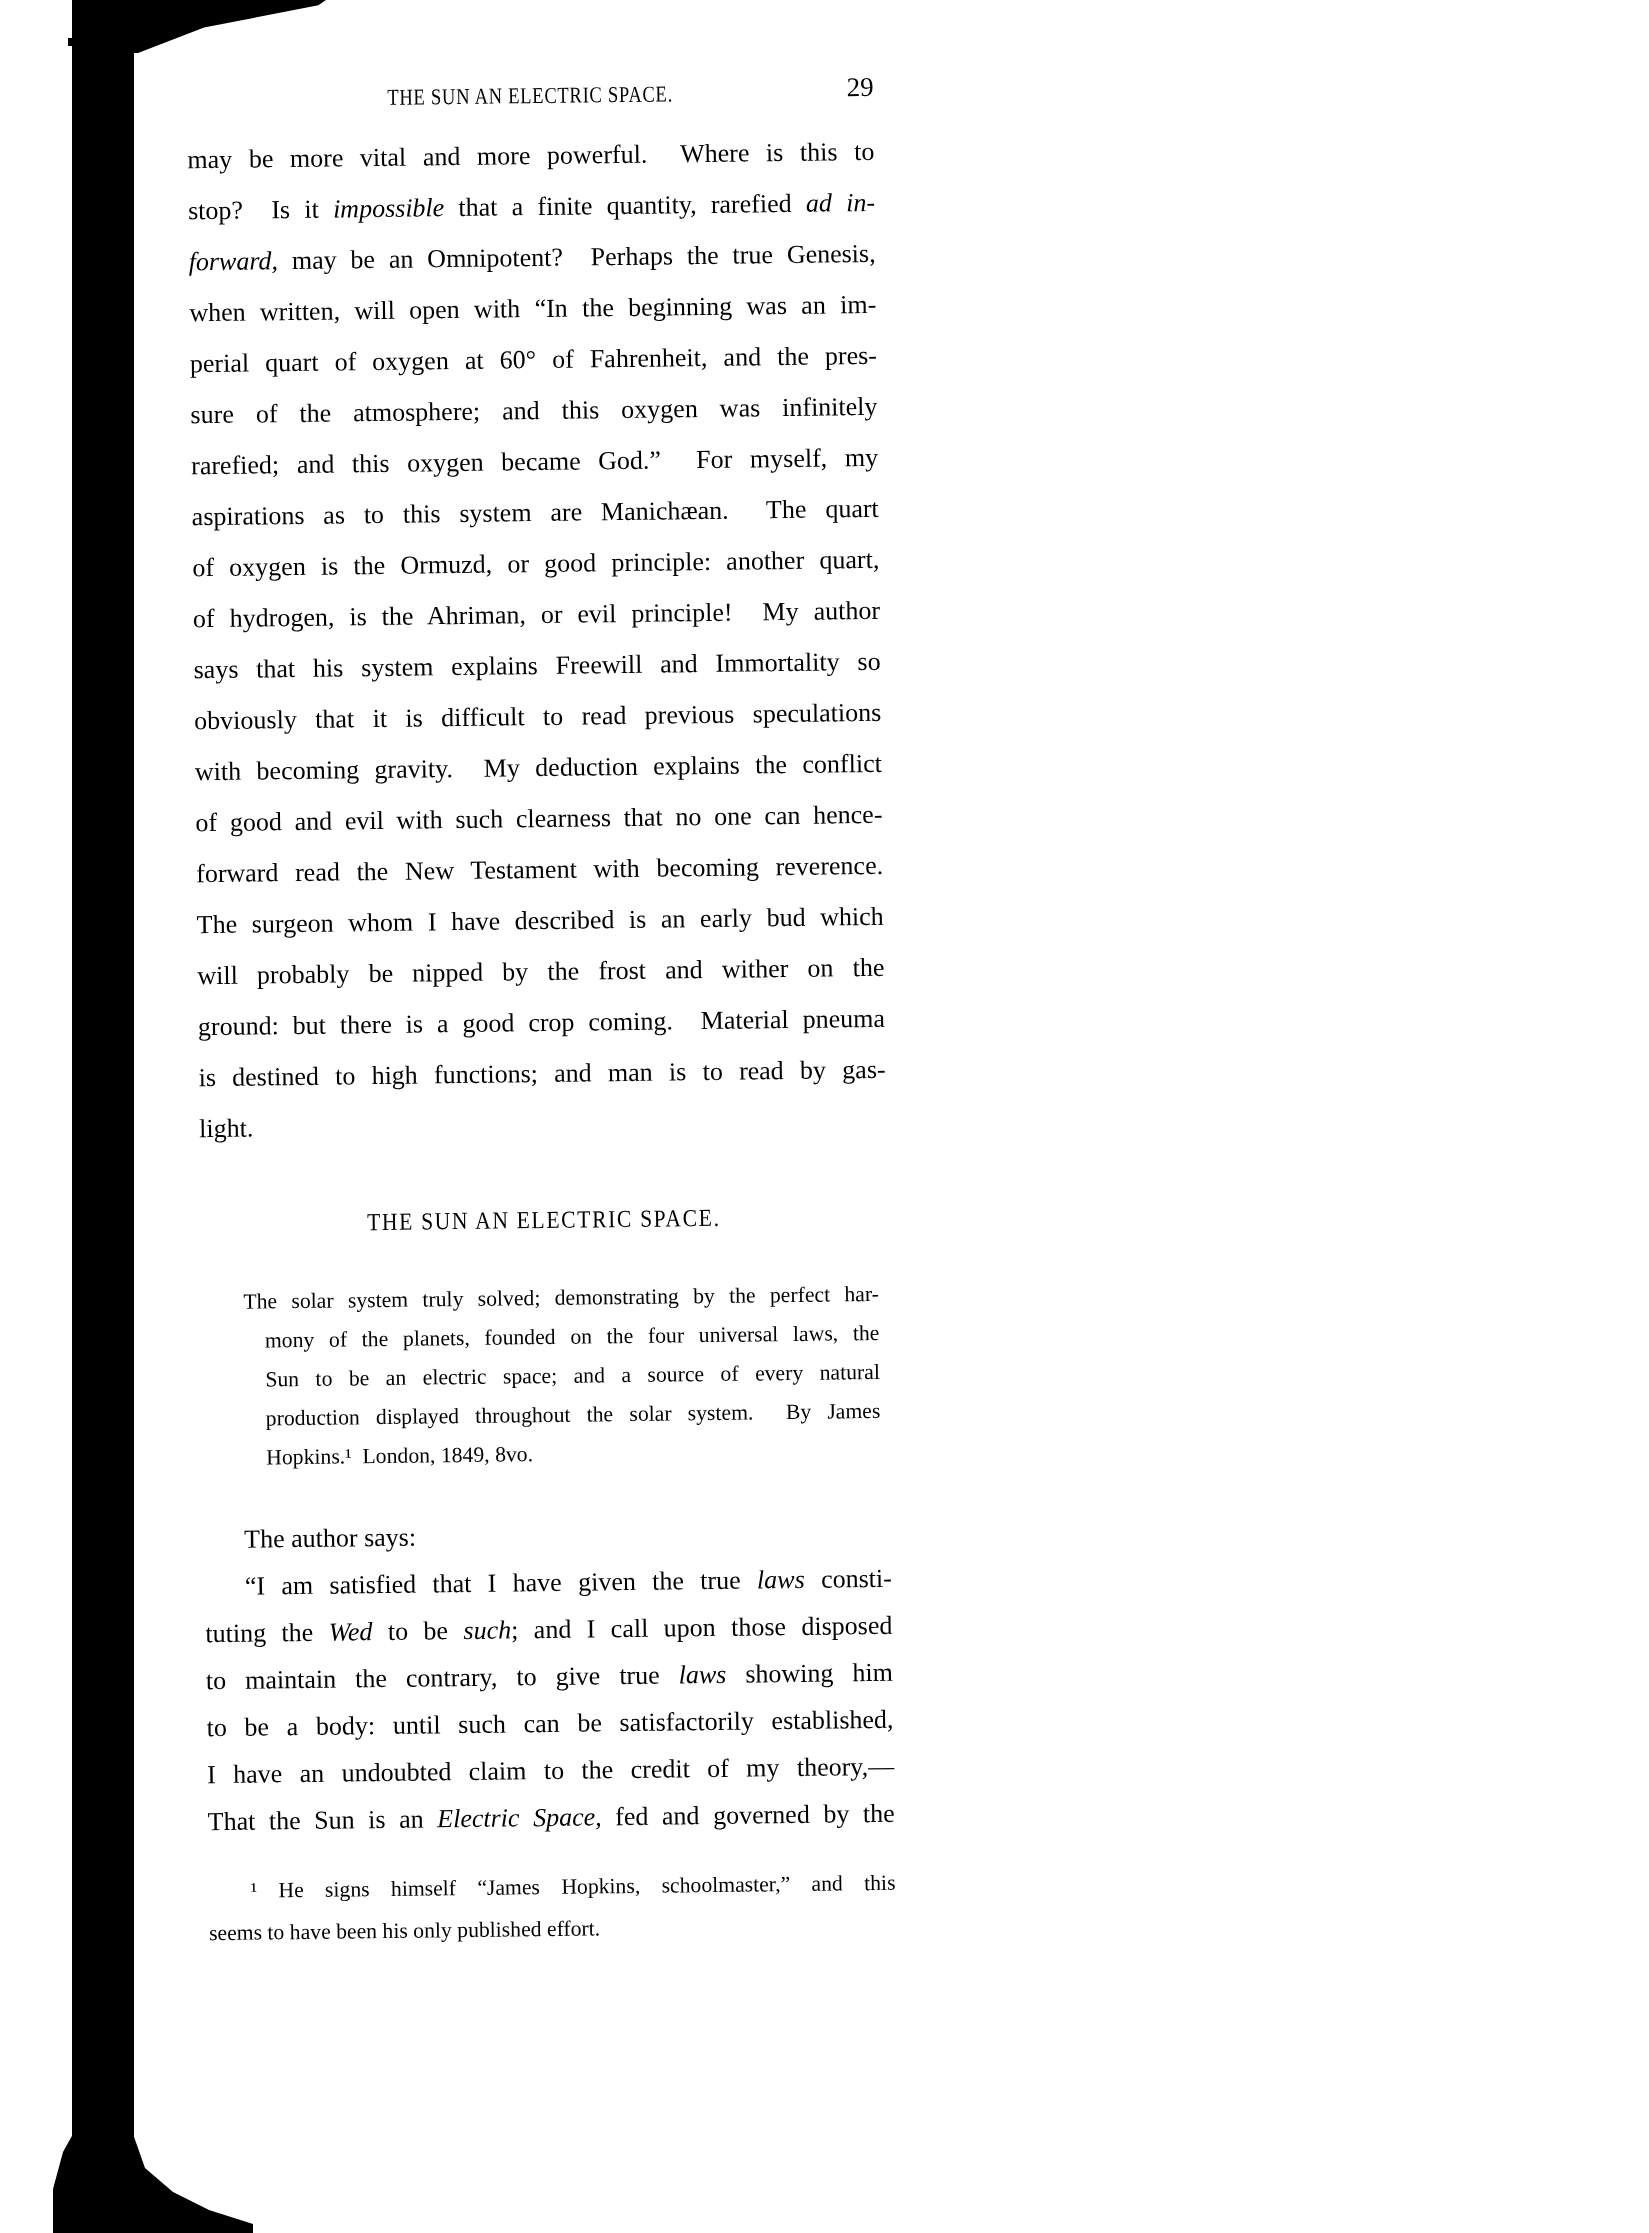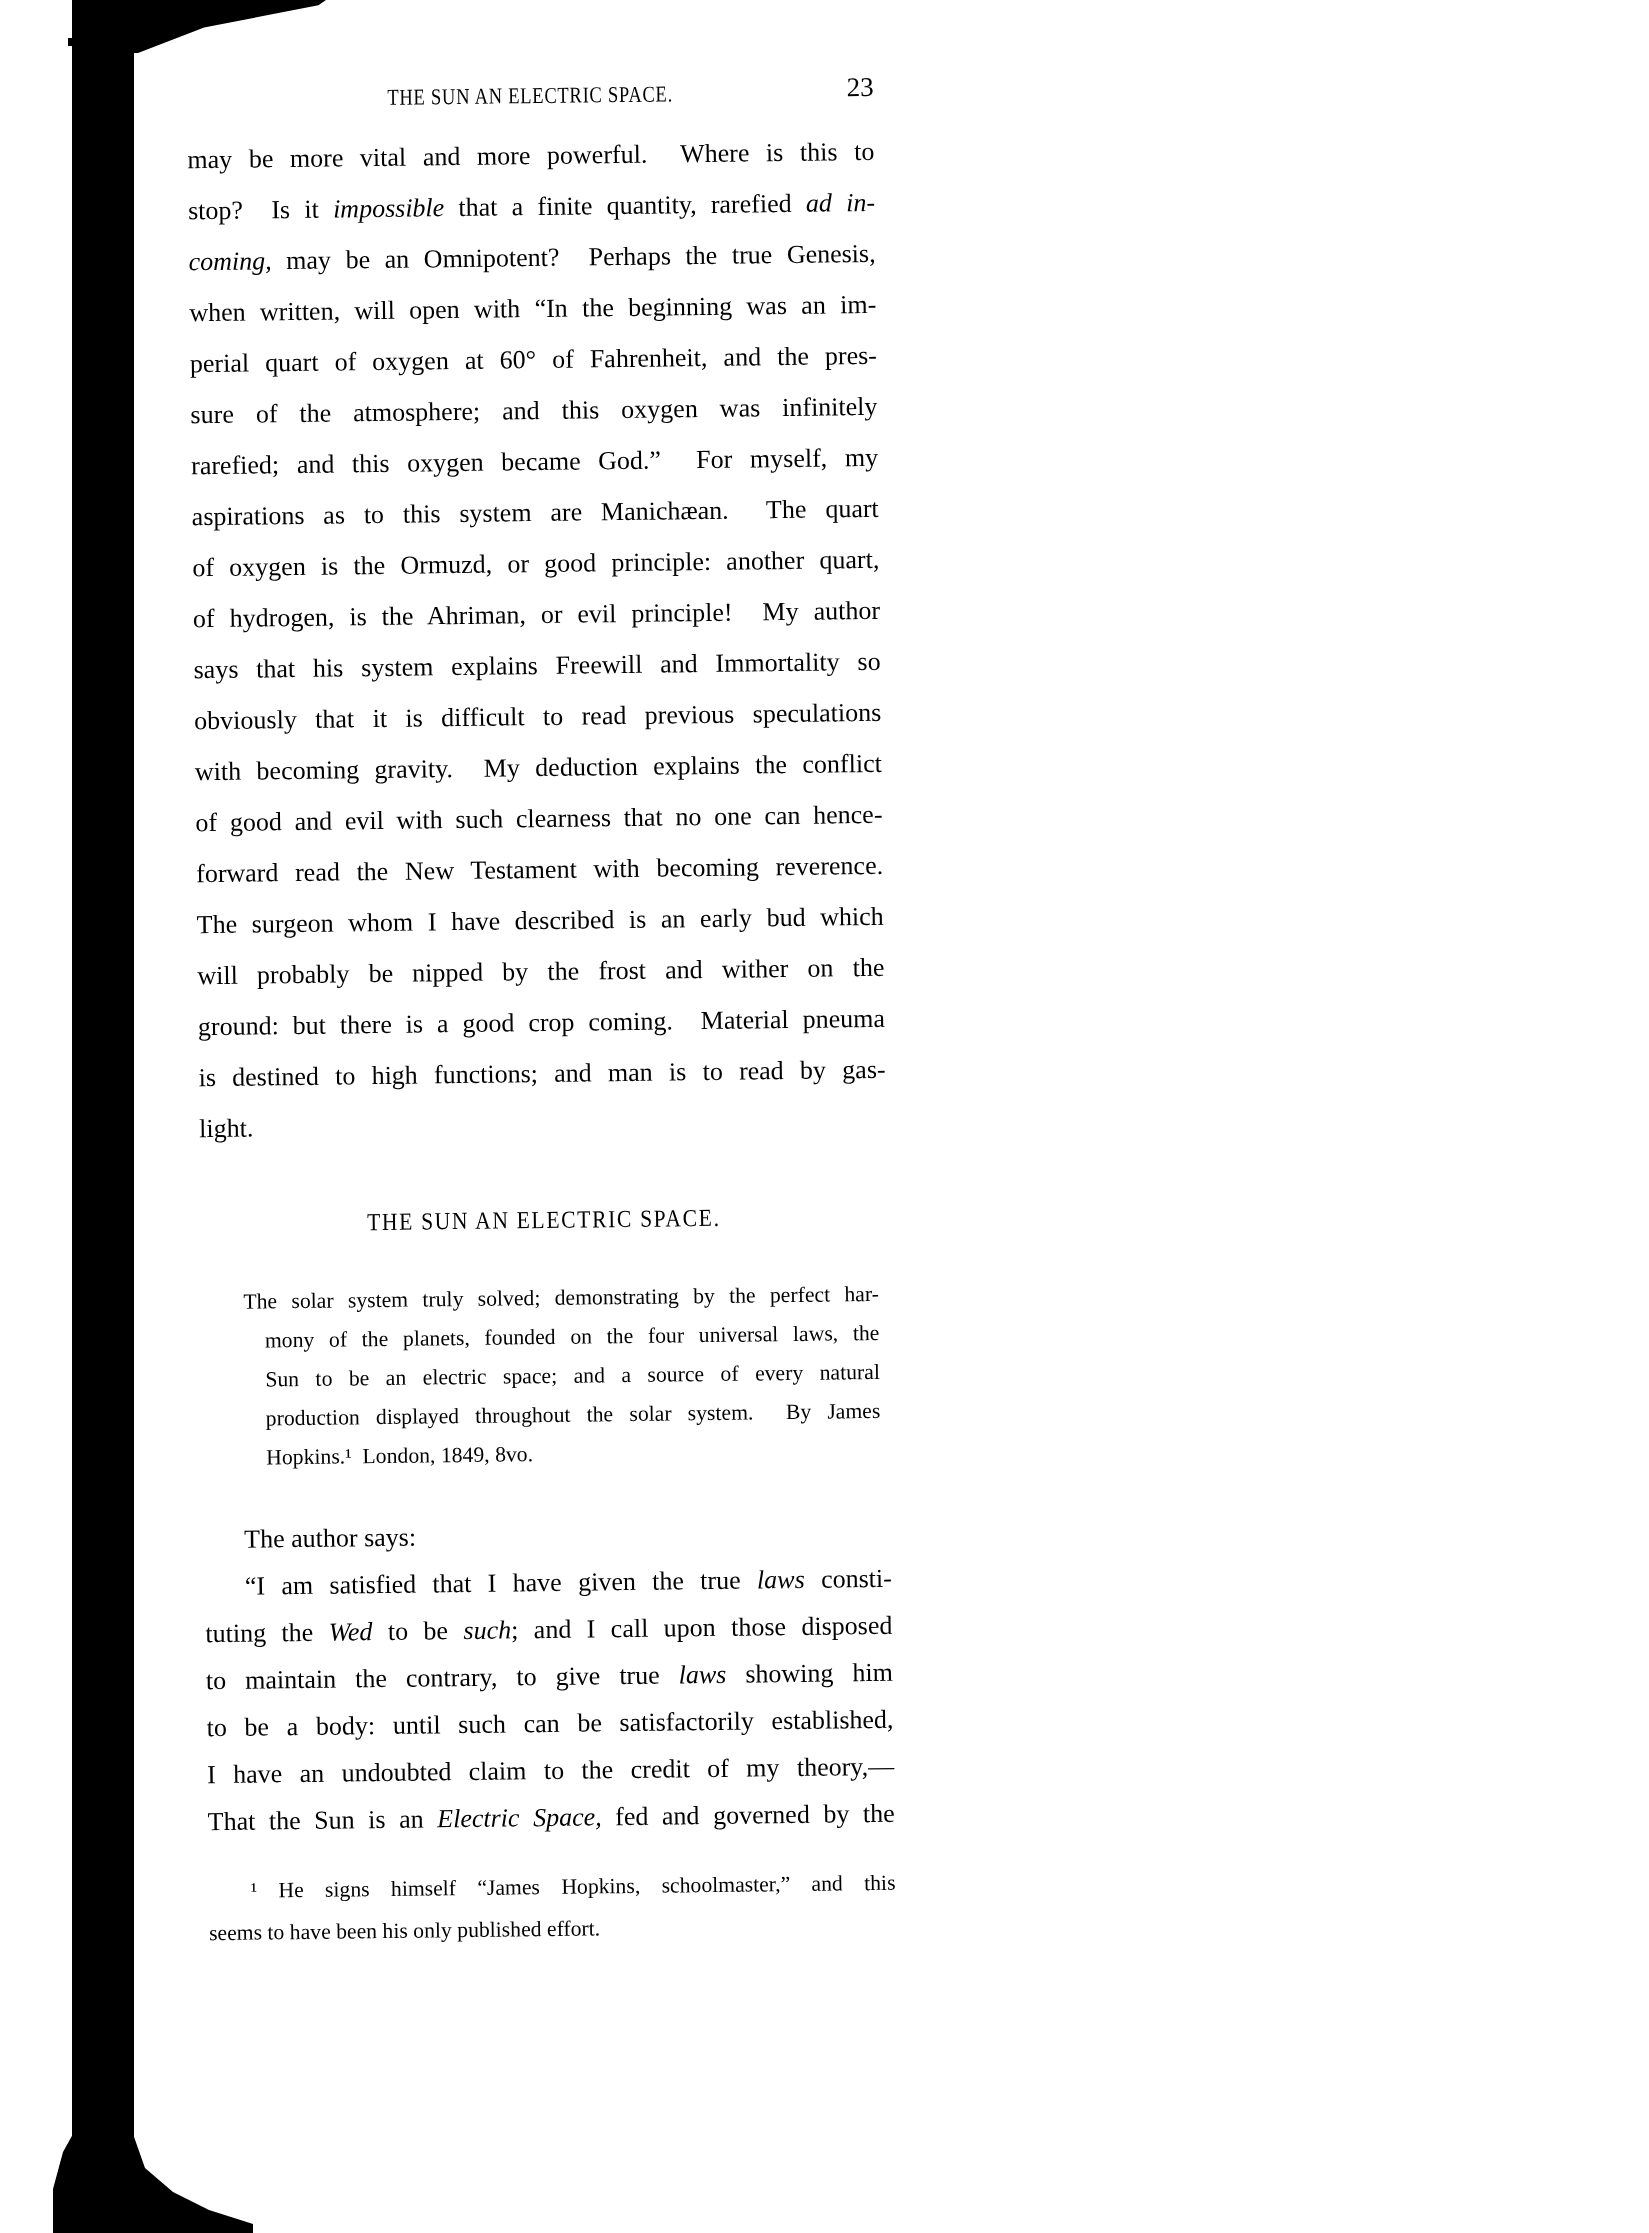--- a/index.html
+++ b/index.html
@@ -46,28 +46,28 @@
   <div class="artifact" style="left:53px;top:2134px;width:200px;height:100px;clip-path:polygon(10% 0,40% 0,46% 34%,60% 58%,78% 76%,100% 90%,100% 100%,0 100%,0 55%,5% 18%);"></div>
   <div class="artifact" style="left:68px;top:38px;width:4.7px;height:7.5px;"></div>
   <div class="artifact" style="left:1564px;top:9.4px;width:73px;height:2224px;"></div>
   <div class="artifact" style="left:1637px;top:9.4px;width:13px;height:1593px;"></div>
   <div class="artifact white" style="left:1619px;top:1603px;width:3.8px;height:627px;"></div>
 
   <div class="content">
 
     <div class="header-row">
       <div class="running-header">THE SUN AN ELECTRIC SPACE.</div>
-      <div class="page-number">23</div>
+      <div class="page-number">29</div>
     </div>
 
     <div class="main no-last-justify">
 
     <div class="jline">may be more vital and more powerful.&nbsp; Where is this to</div>
         <div class="jline">stop?&nbsp; Is it <i>impossible</i> that a finite quantity, rarefied <i>ad in-</i></div>
-        <div class="jline"><i>coming,</i> may be an Omnipotent?&nbsp; Perhaps the true Genesis,</div>
+        <div class="jline"><i>forward,</i> may be an Omnipotent?&nbsp; Perhaps the true Genesis,</div>
         <div class="jline">when written, will open with “In the beginning was an im-</div>
         <div class="jline">perial quart of oxygen at 60° of Fahrenheit, and the pres-</div>
         <div class="jline">sure of the atmosphere; and this oxygen was infinitely</div>
         <div class="jline">rarefied; and this oxygen became God.”&nbsp; For myself, my</div>
         <div class="jline">aspirations as to this system are Manichæan.&nbsp; The quart</div>
         <div class="jline">of oxygen is the Ormuzd, or good principle: another quart,</div>
         <div class="jline">of hydrogen, is the Ahriman, or evil principle!&nbsp; My author</div>
         <div class="jline">says that his system explains Freewill and Immortality so</div>
         <div class="jline">obviously that it is difficult to read previous speculations</div>
         <div class="jline">with becoming gravity.&nbsp; My deduction explains the conflict</div>

